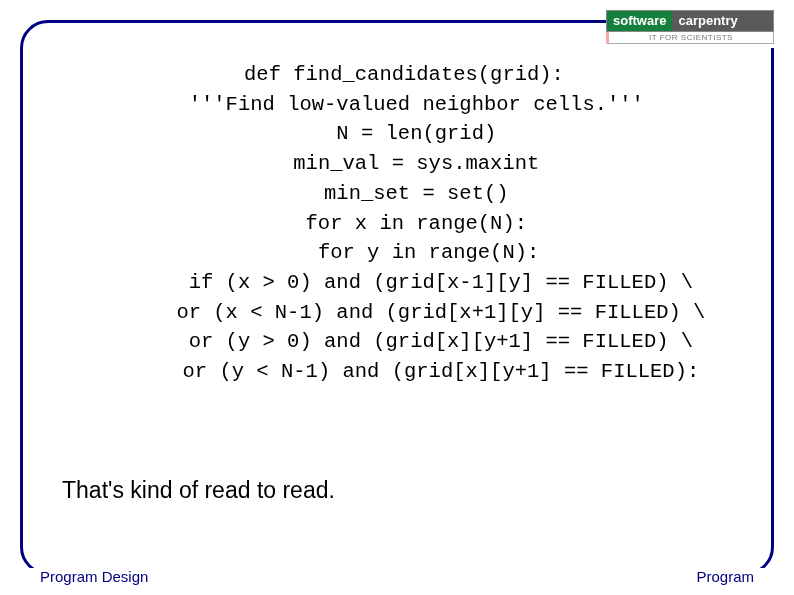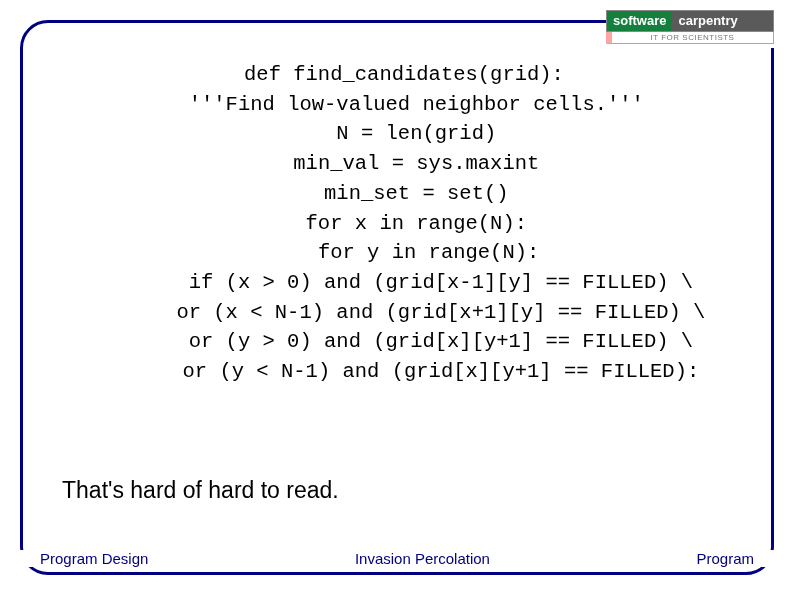--- a/index.html
+++ b/index.html
@@ -48,21 +48,21 @@
     font-weight: bold;
     font-size: 13px;
     padding: 2px 6px;
     flex: 1;
   }
   .logo-tag {
     font-size: 8px;
     color: #777;
     text-align: center;
     letter-spacing: 0.5px;
-    border-left: 6px solid #fca5a5;
+    border-left: 3px solid #fca5a5;
     border-right: 1px solid #aaa;
     border-bottom: 1px solid #aaa;
     padding: 1px 0;
   }
   .code-area {
     position: absolute;
     top: 60px;
     left: 44px;
     right: 30px;
     font-family: "Courier New", Courier, monospace;
@@ -74,21 +74,21 @@
   }
   .comment {
     position: absolute;
     left: 62px;
     top: 477px;
     font-size: 23px;
     color: #000;
   }
   .footer {
     position: absolute;
-    bottom: 28px;
+    bottom: 10px;
     left: 0;
     right: 0;
     padding: 0 34px;
     display: flex;
     justify-content: space-between;
     font-size: 15px;
     color: #000080;
     background: #fff;
   }
   .footer span {
@@ -114,19 +114,18 @@
 <span>  N = len(grid)</span>
 <span>  min_val = sys.maxint</span>
 <span>  min_set = set()</span>
 <span>  for x in range(N):</span>
 <span>    for y in range(N):</span>
 <span>      if (x &gt; 0) and (grid[x-1][y] == FILLED) \</span>
 <span>      or (x &lt; N-1) and (grid[x+1][y] == FILLED) \</span>
 <span>      or (y &gt; 0) and (grid[x][y+1] == FILLED) \</span>
 <span>      or (y &lt; N-1) and (grid[x][y+1] == FILLED):</span></div>
 
-<div class="comment">That's hard of hard to read.</div>
+<div class="comment">That's kind of read to read.</div>
 
 <div class="footer">
   <span>Program Design</span>
-  <span>Invasion Percolation</span>
   <span>Program</span>
 </div>
 
 </body></html>

